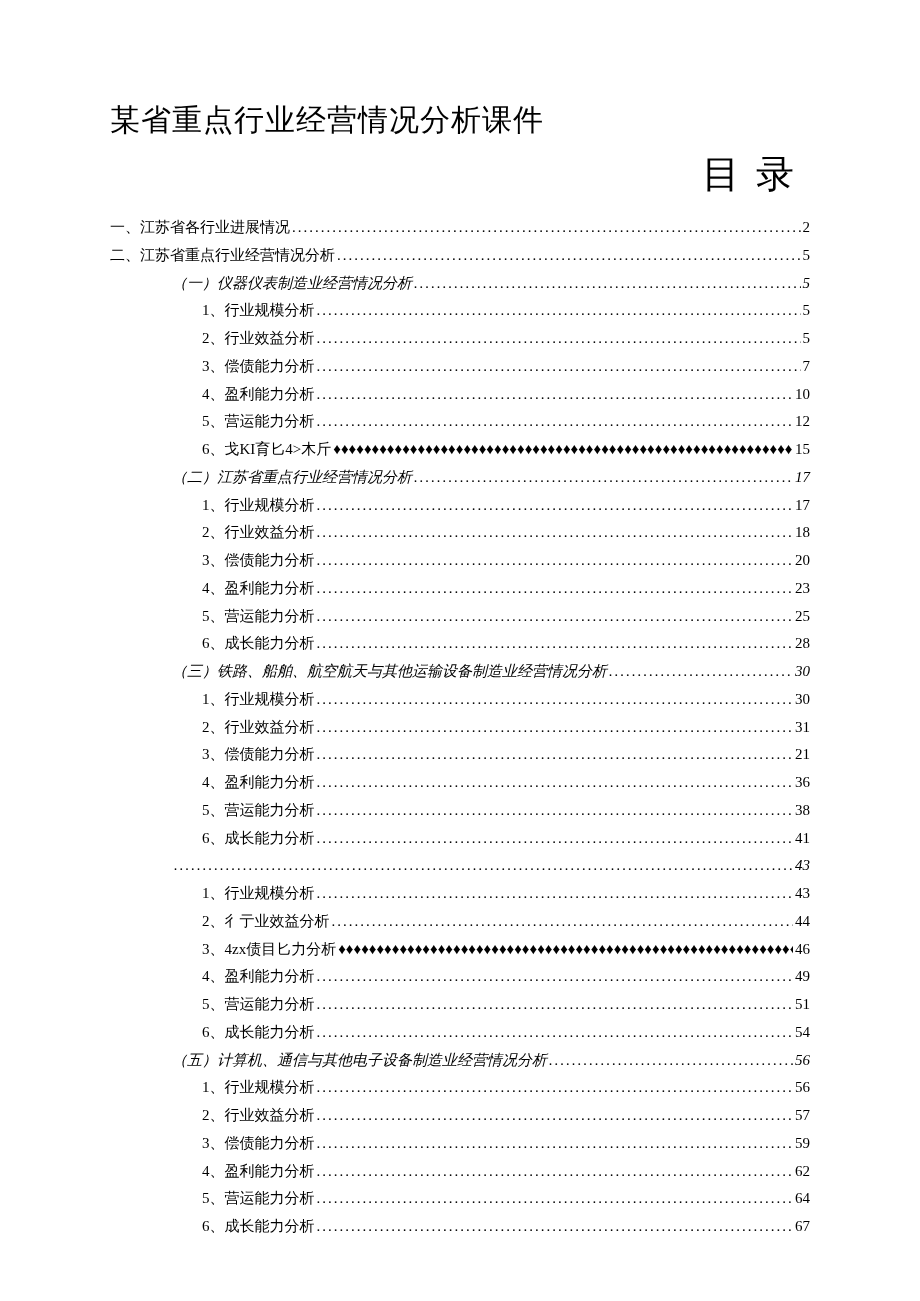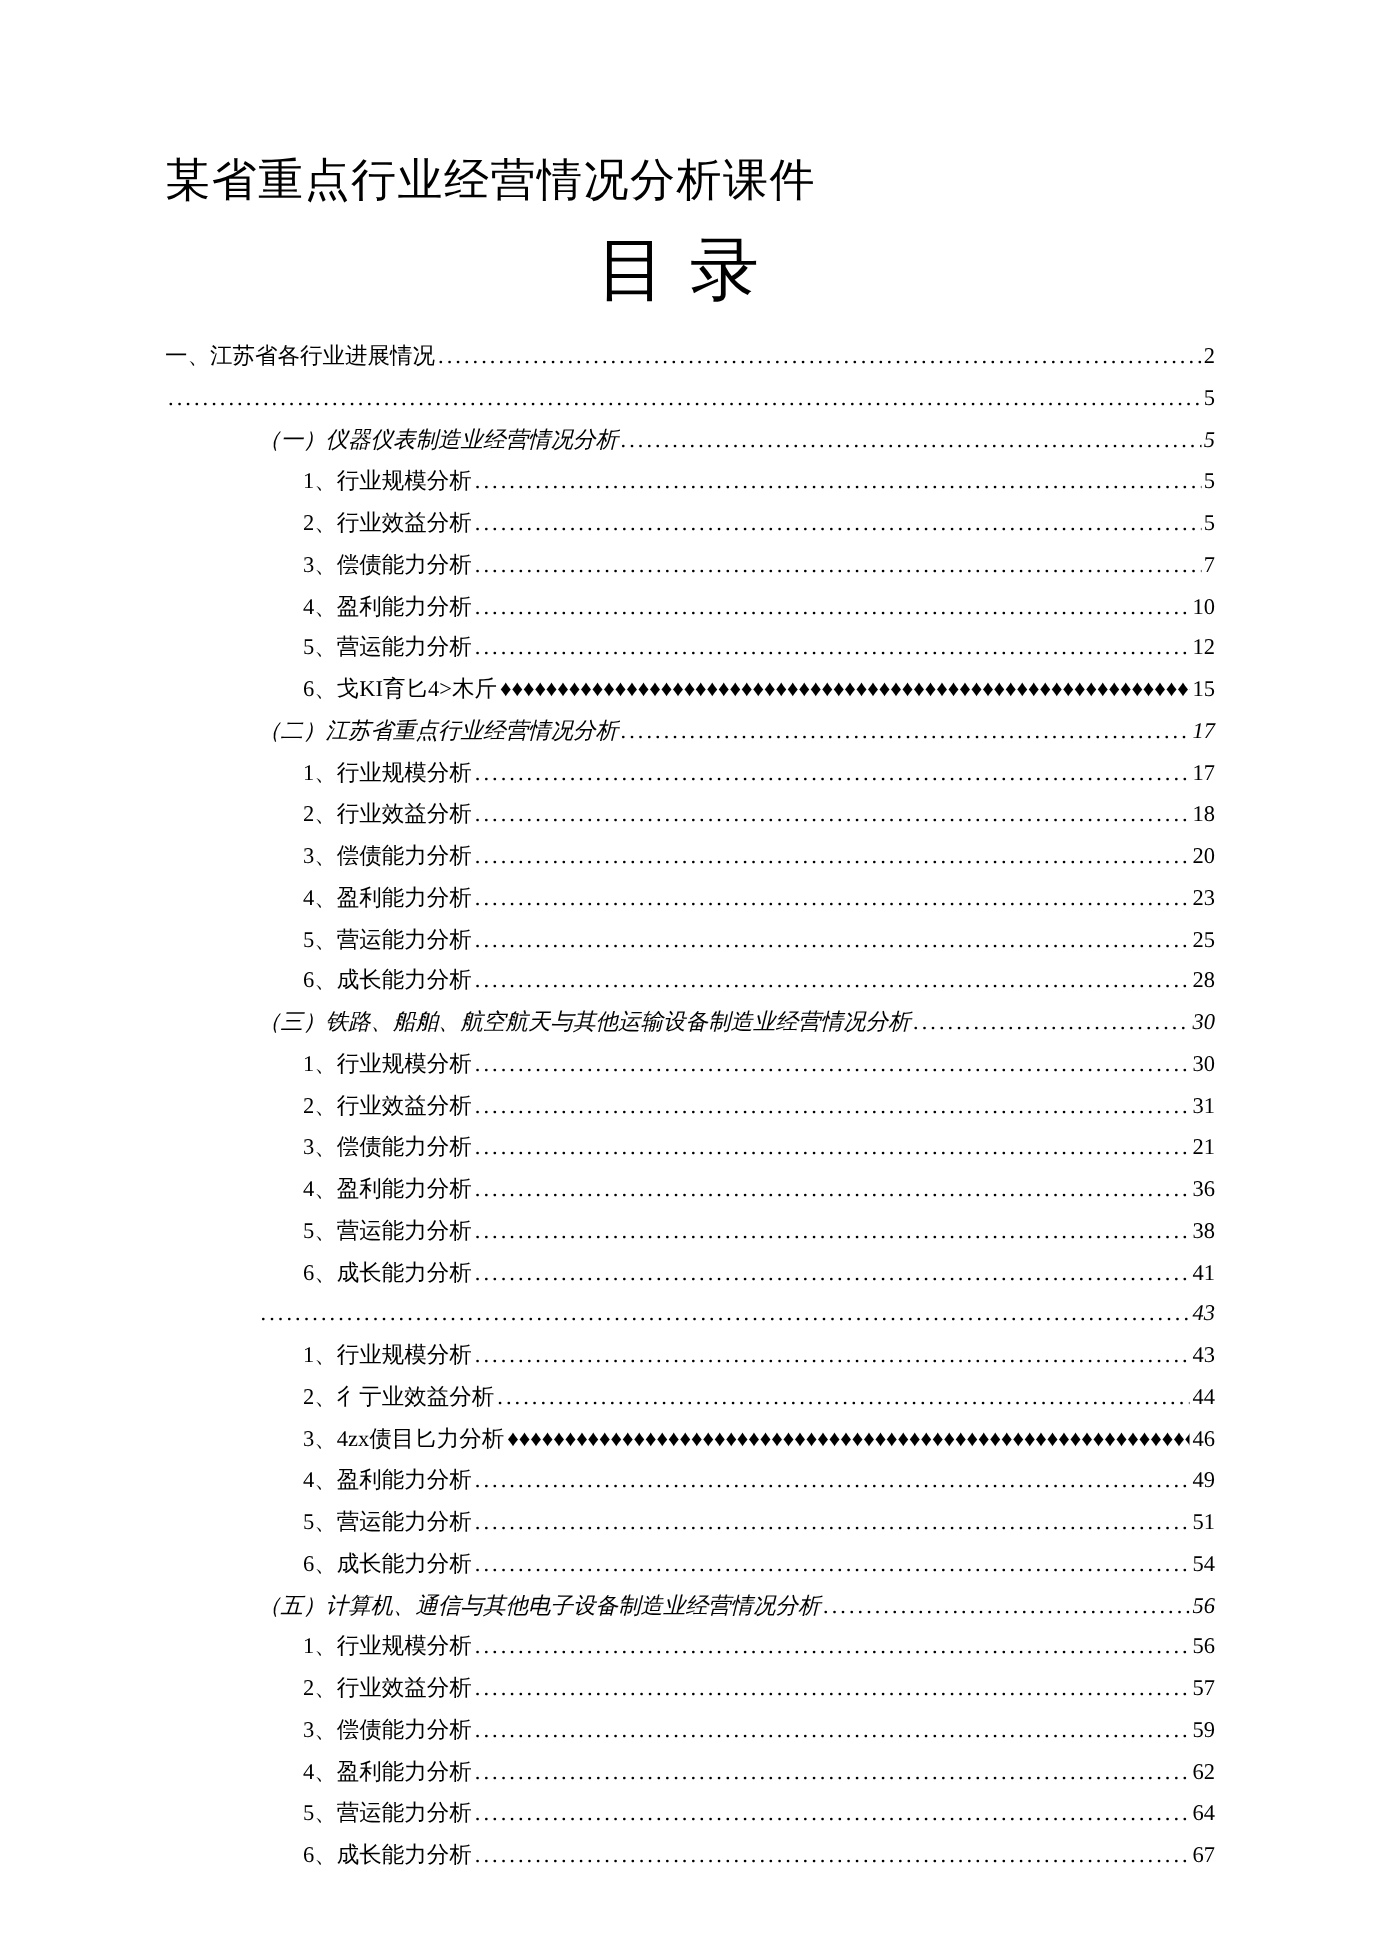--- a/index.html
+++ b/index.html
@@ -18,22 +18,22 @@
     background: #ffffff;
   }
   .doc-title {
     text-align: left;
     font-size: 30px;
     font-weight: normal;
     margin-bottom: 8px;
     letter-spacing: 1px;
   }
   .toc-title {
-    text-align: center;
-    font-size: 46px;
+    text-align: right;
+    font-size: 38px;
     font-weight: normal;
     margin-bottom: 14px;
     letter-spacing: 16px;
   }
   .toc-line {
     display: flex;
     align-items: center;
     font-size: 15px;
     line-height: 1.85;
     white-space: nowrap;
@@ -74,20 +74,21 @@
 
   <div class="toc-title">目录</div>
 
   <div id="toc-container">
       <div class="toc-line indent-0">
         <span class="toc-label">一、江苏省各行业进展情况</span>
         <span class="toc-leader"></span>
         <span class="toc-page">2</span>
       </div>
       <div class="toc-line indent-0">
+        <span class="toc-label">二、江苏省重点行业经营情况分析</span>
         <span class="toc-leader"></span>
         <span class="toc-page">5</span>
       </div>
       <div class="toc-line indent-1">
         <span class="toc-label">（一）仪器仪表制造业经营情况分析</span>
         <span class="toc-leader"></span>
         <span class="toc-page">5</span>
       </div>
       <div class="toc-line indent-2">
         <span class="toc-label">1、行业规模分析</span>

